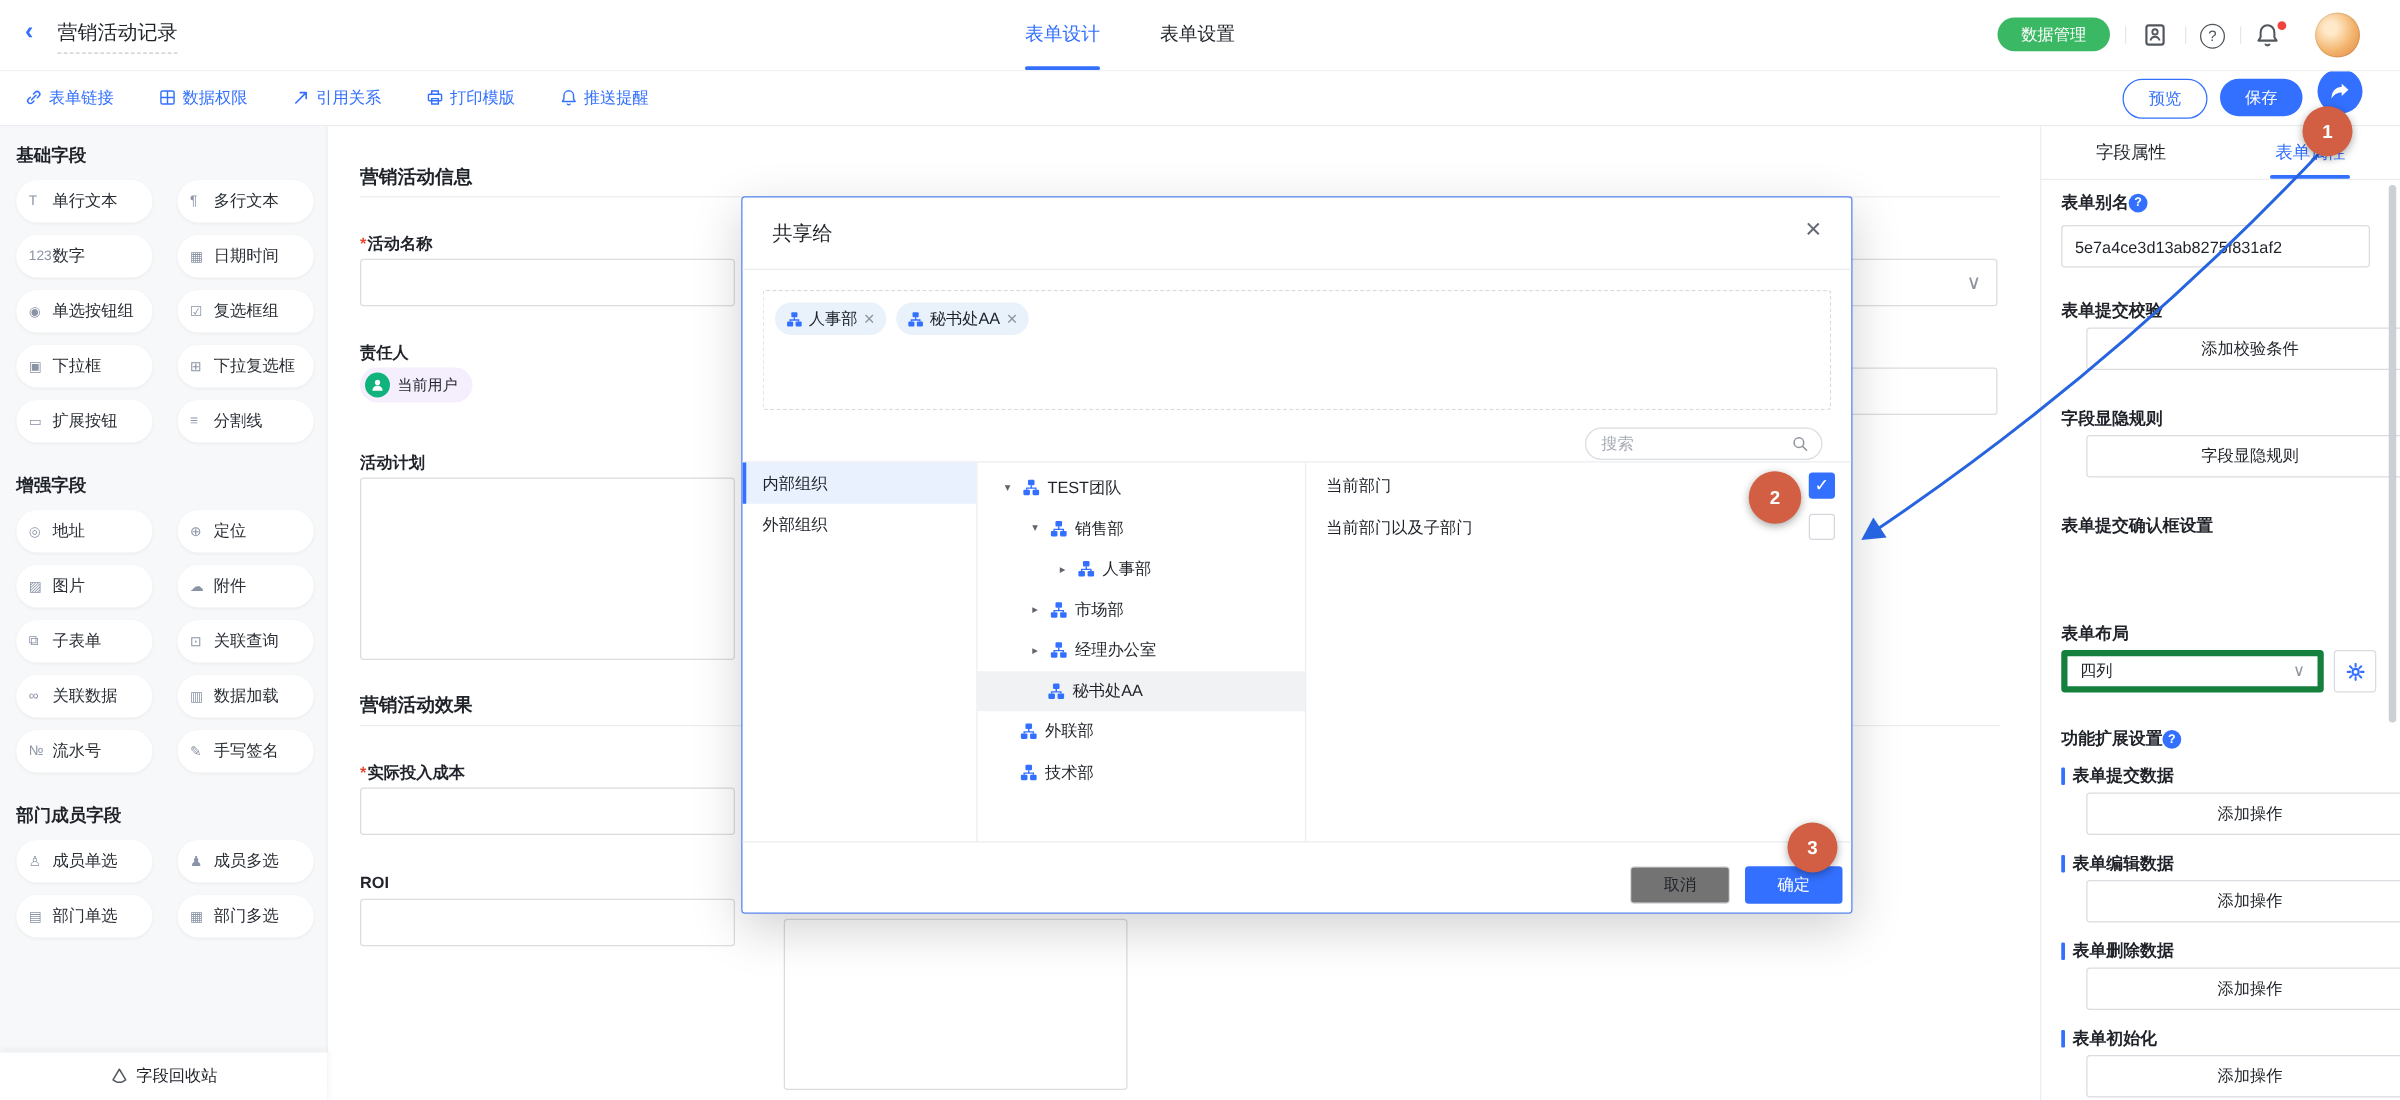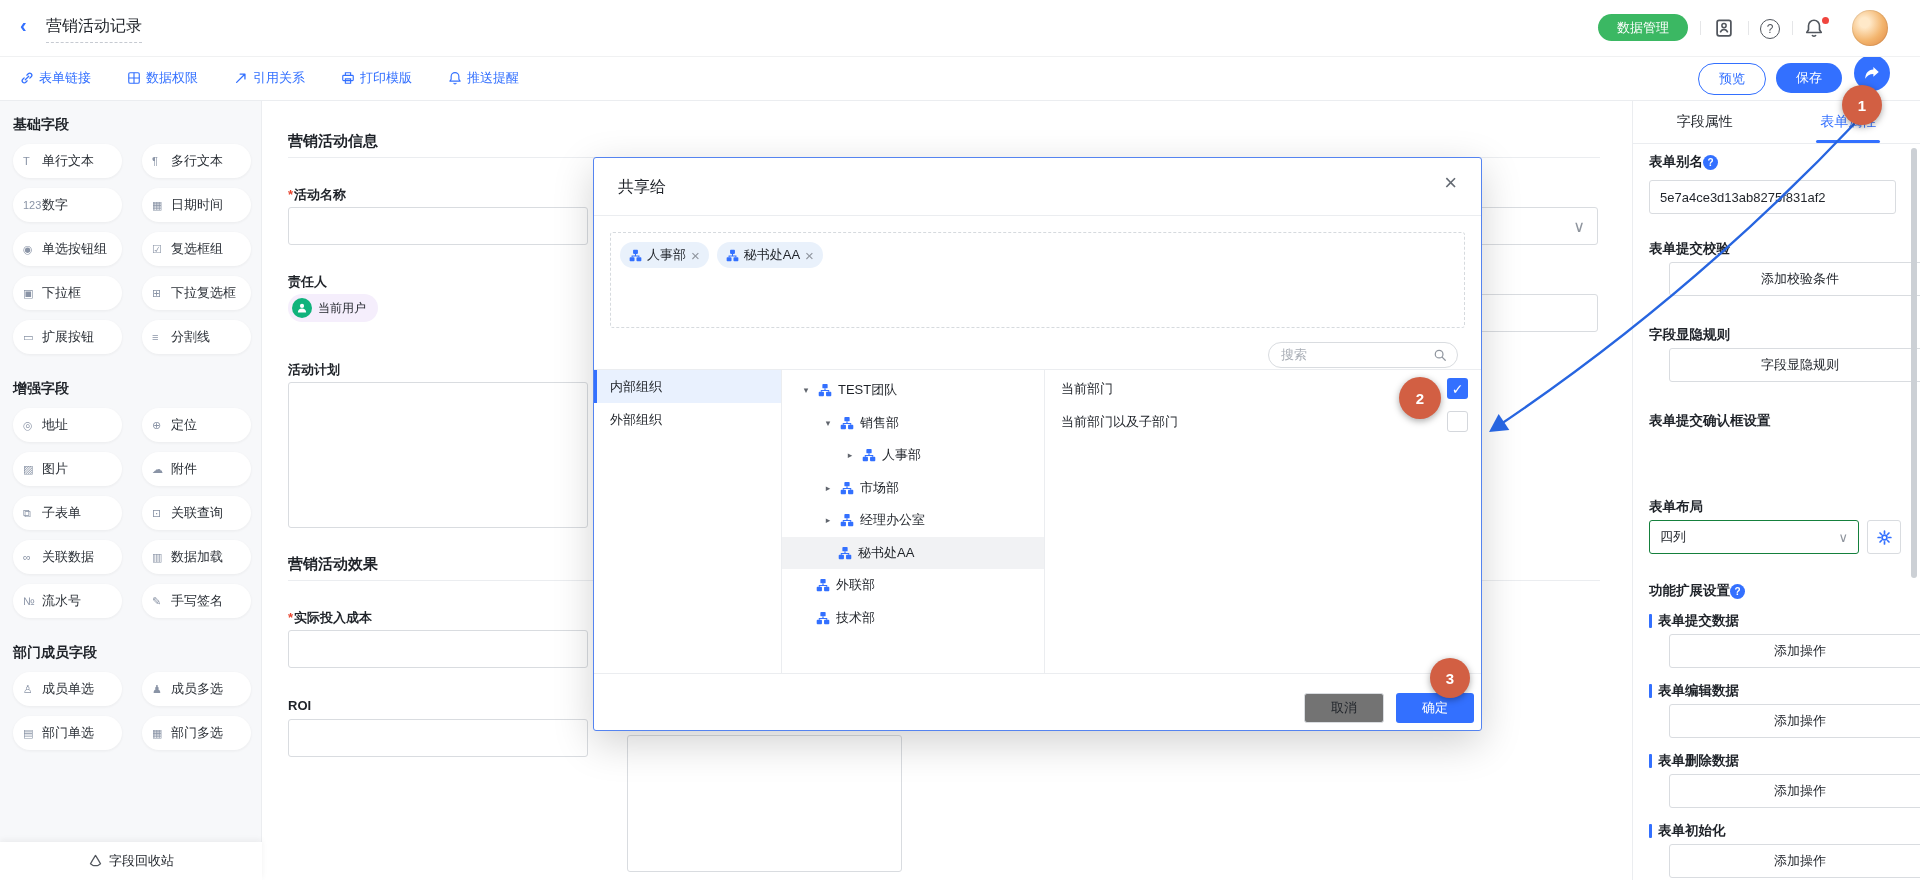--- a/index.html
+++ b/index.html
@@ -47,21 +47,21 @@
   
   .rpanel{position:absolute;left:1632px;top:100px;width:288px;height:780px;background:#fff;border-left:1px solid #ebedf0;box-sizing:border-box;z-index:6;}
   .rtabs{position:absolute;left:0;top:0;width:100%;height:43px;border-bottom:1px solid #ebedf0;display:flex;}
   .rtab{flex:1;display:flex;align-items:center;justify-content:center;font-size:14px;color:#1f2329;position:relative;cursor:pointer;}
   .rtab.on{color:#3370ff;}
   .rtab.on::after{content:"";position:absolute;left:50%;transform:translateX(-50%);bottom:0;width:64px;height:3px;background:#3370ff;border-radius:2px;}
   .r-lbl{position:absolute;left:16px;font-size:13.5px;font-weight:bold;color:#1f2329;display:flex;align-items:center;gap:0;}
   .r-q{width:15px;height:15px;border-radius:50%;background:#3370ff;color:#fff;font-size:10px;display:flex;align-items:center;justify-content:center;}
   .r-input{position:absolute;left:16px;width:247px;height:34px;border:1px solid #d9dce0;border-radius:3px;box-sizing:border-box;display:flex;align-items:center;padding:0 10px;font-size:13px;color:#1f2329;background:#fff;}
   .r-btn{position:absolute;left:16px;width:262px;height:34px;border:1px solid #d9dce0;border-radius:3px;box-sizing:border-box;display:flex;align-items:center;justify-content:center;font-size:13px;color:#1f2329;background:#fff;cursor:pointer;margin-left:20px;}
-  .r-sel{position:absolute;left:16px;width:210px;height:34px;border:1px solid #15803d;border-radius:3px;box-sizing:border-box;display:flex;align-items:center;justify-content:space-between;padding:0 10px;font-size:13px;background:#fff;cursor:pointer;}
+  .r-sel{position:absolute;left:16px;width:210px;height:34px;border:5px solid #15803d;border-radius:3px;box-sizing:border-box;display:flex;align-items:center;justify-content:space-between;padding:0 10px;font-size:13px;background:#fff;cursor:pointer;}
   .r-gear{position:absolute;left:234px;width:34px;height:34px;border:1px solid #d9dce0;border-radius:3px;box-sizing:border-box;display:flex;align-items:center;justify-content:center;color:#3370ff;background:#fff;cursor:pointer;}
   .r-sub{position:absolute;left:16px;font-size:13.5px;font-weight:bold;color:#1f2329;display:flex;align-items:center;}
   .r-sub::before{content:"";width:3px;height:14px;background:#3370ff;border-radius:1px;margin-right:6px;}
   .rscroll{position:absolute;right:3px;width:6px;border-radius:3px;background:#ccd0d5;}
   
   .modal{position:absolute;left:593px;top:157px;width:889px;height:574px;background:#fff;border:1px solid #5584f0;border-radius:3px;box-shadow:0 12px 40px rgba(0,0,0,.18);z-index:50;box-sizing:border-box;}
   .m-title{position:absolute;left:24px;top:19px;font-size:16px;color:#1f2329;}
   .m-close{position:absolute;right:24px;top:14px;font-size:22px;color:#646a73;cursor:pointer;line-height:1;}
   .m-hdiv{position:absolute;left:0;top:57px;width:100%;height:1px;background:#ebedf0;}
   .m-chips{position:absolute;left:16px;top:74px;width:855px;height:96px;border:1px dashed #d6dade;border-radius:3px;box-sizing:border-box;padding:9px;display:flex;align-items:flex-start;gap:8px;}
@@ -152,20 +152,24 @@
         <path d="M0.5 0.5 8 4.5 0.5 8.5z" fill="#2765e0"></path>
       </marker>
   </defs>
 </svg>
 
 <div class="stage">
 
   <div class="hdr">
     <span class="back">‹</span>
     <span class="apptitle">营销活动记录</span>
+    <div class="hdr-tabs">
+      <div class="hdr-tab on">表单设计</div>
+      <div class="hdr-tab">表单设置</div>
+    </div>
     <div class="pill-green">数据管理</div>
     <div class="hsep" style="left:1700px"></div>
     <span class="hicon" style="left:1714px">
         <svg width="20" height="20">
           <use href="#i-book"></use>
         </svg>
       </span>
     <div class="hsep" style="left:1748px"></div>
     <span class="qcirc" style="left:1760px">?</span>
     <div class="hsep" style="left:1792px"></div>

